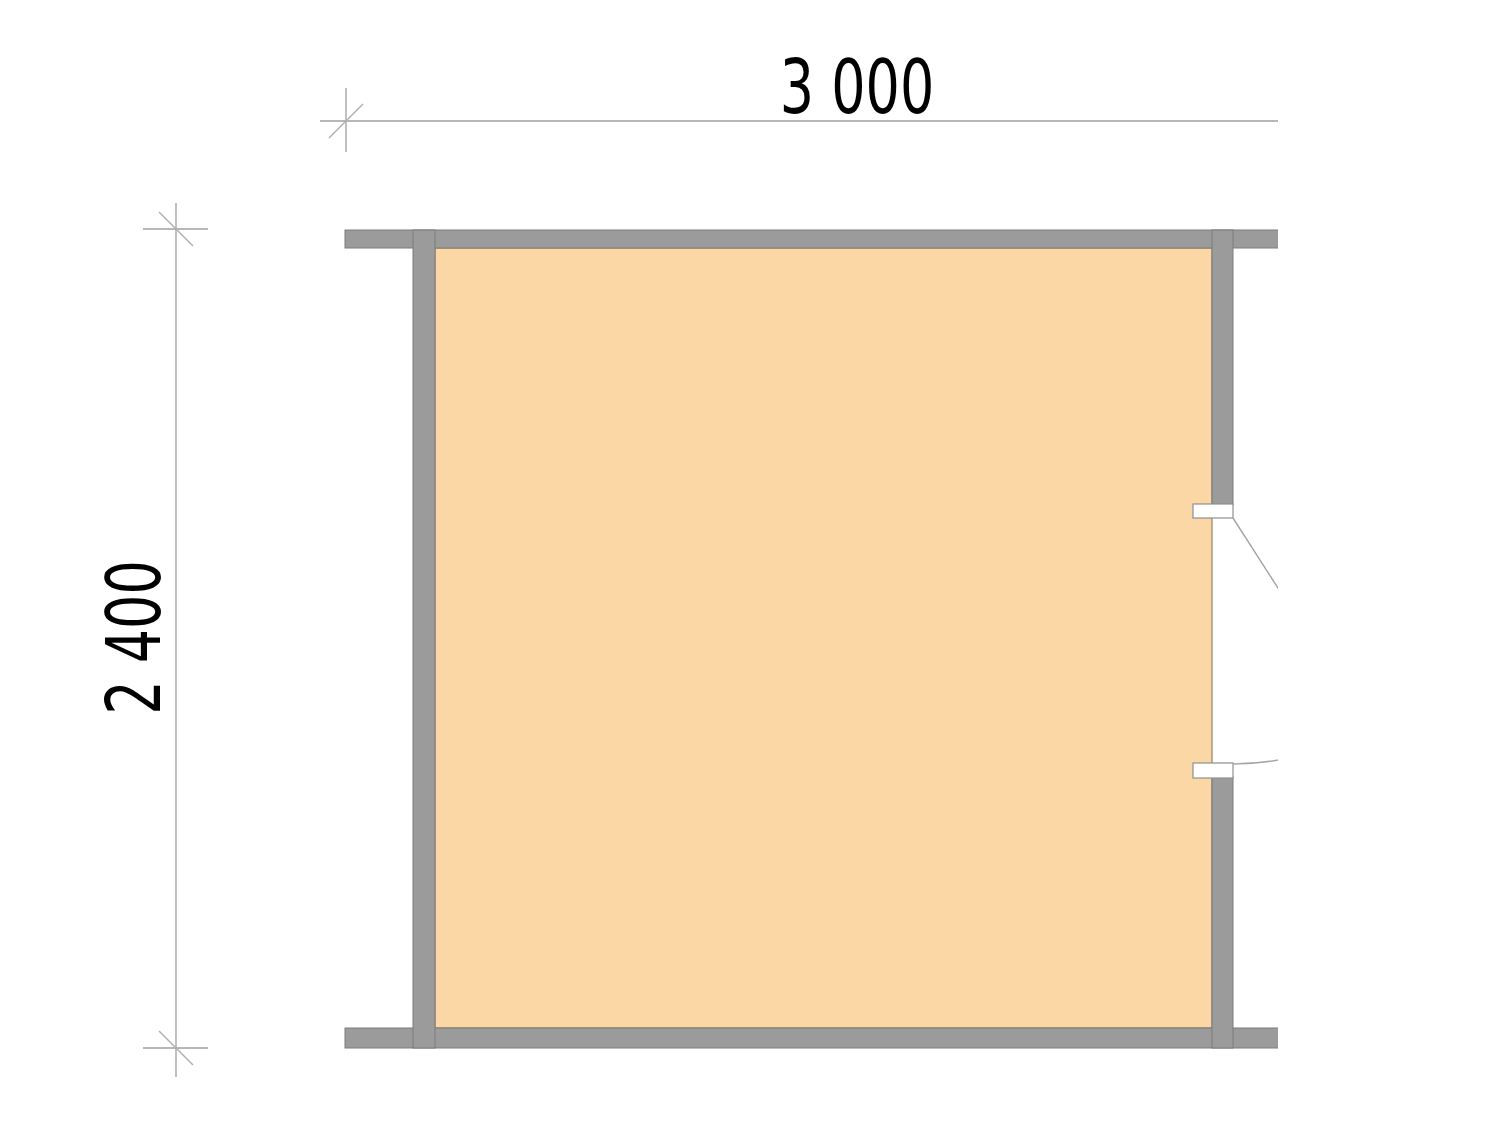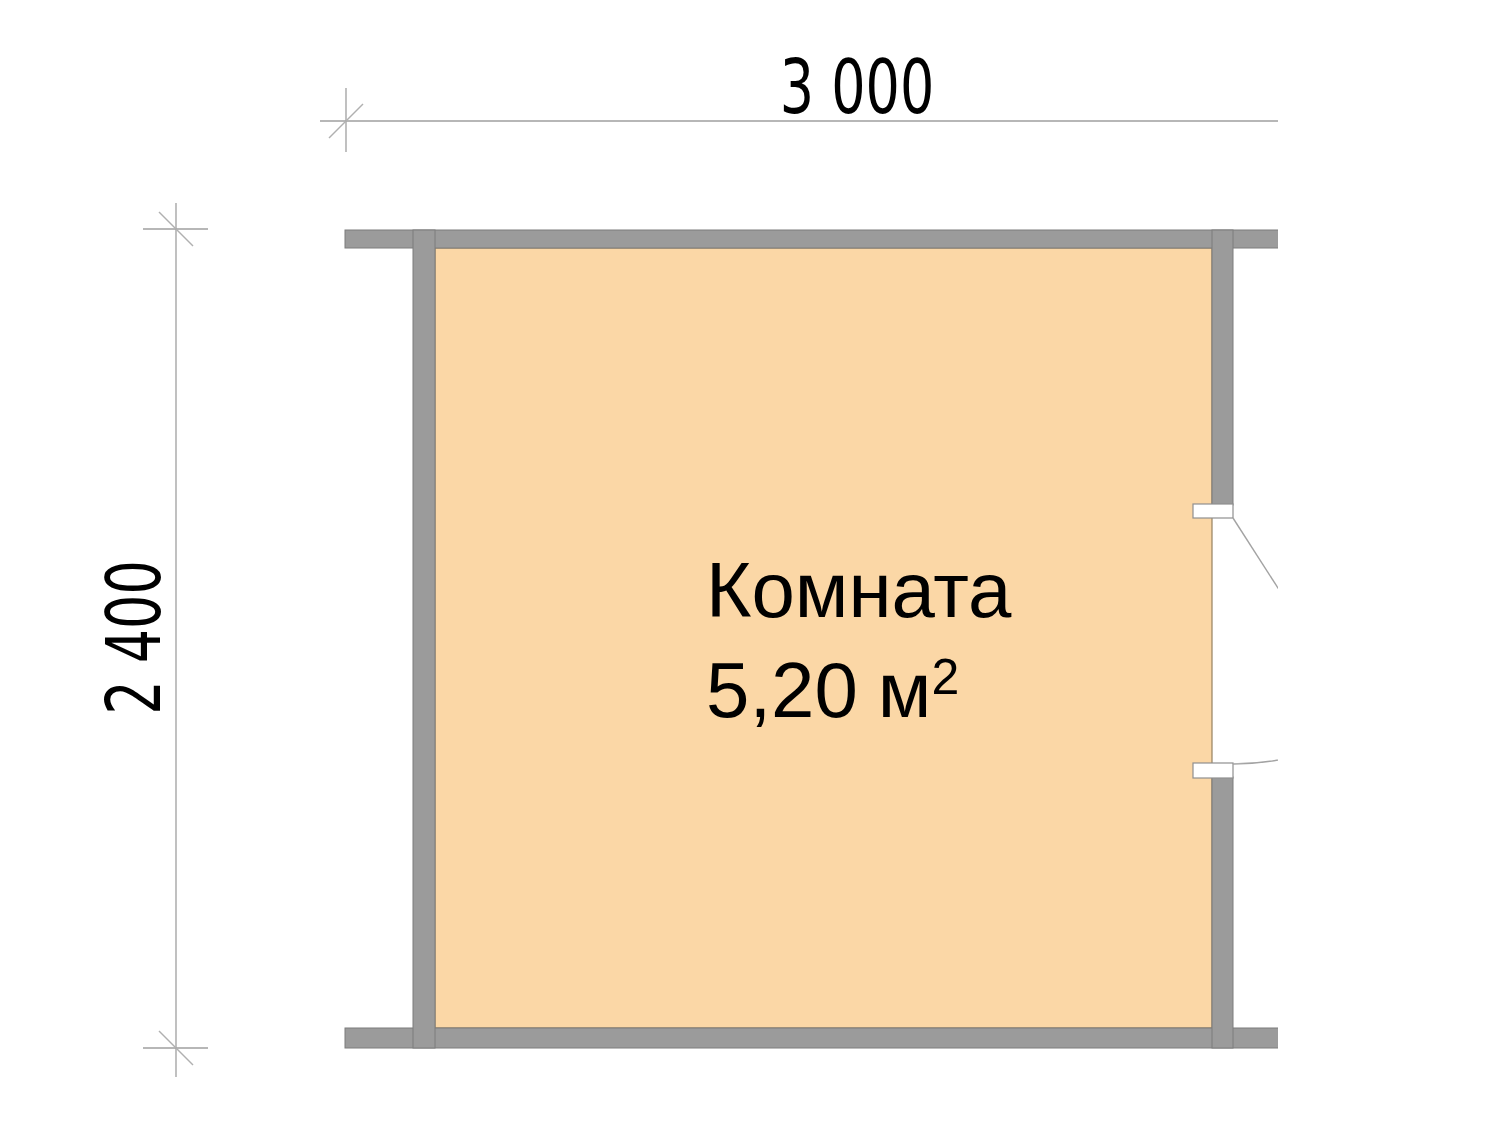--- a/index.html
+++ b/index.html
@@ -111,19 +111,15 @@
       <line x1="143" y1="1048" x2="208" y2="1048"></line>
       <line x1="159" y1="212" x2="193" y2="246" stroke="#b0b0b0" stroke-width="1.5"></line>
       <line x1="159" y1="1031" x2="193" y2="1065" stroke="#b0b0b0" stroke-width="1.5"></line>
     </g>
   </svg>
 
   <div class="dim-label dim-label-top">3 000</div>
 
   <div class="dim-label dim-label-left">2 400</div>
 
-  <div class="room-name">Комната</div>
 
-  <div class="room-area">
-    <span>5,20</span><span class="unit">м</span><sup class="sq">2</sup>
-  </div>
 
 </div>
 
 </body></html>

